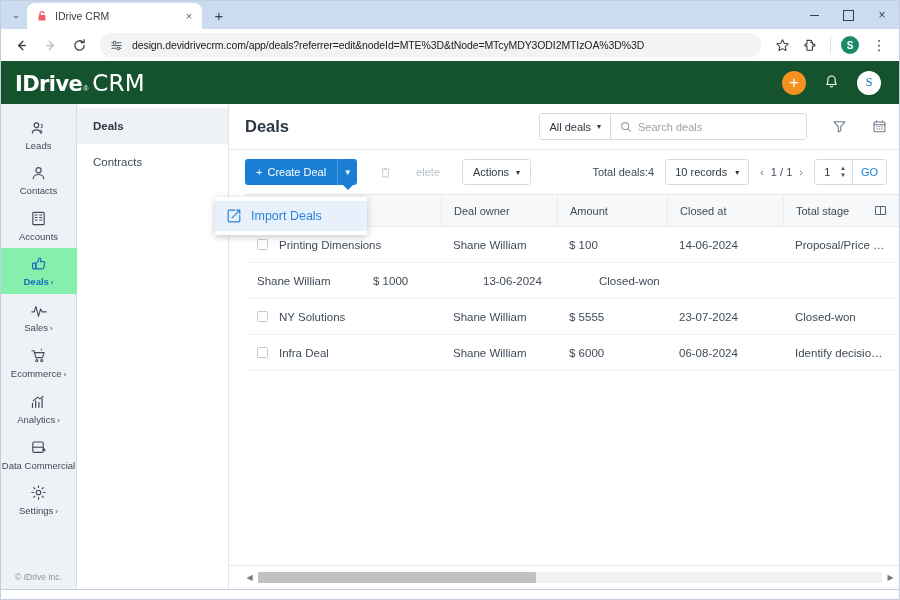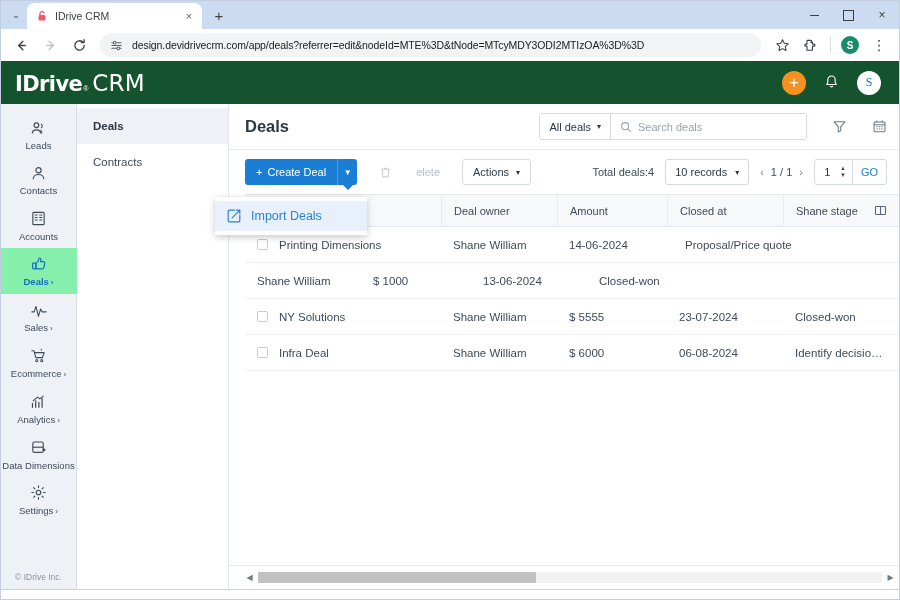--- a/index.html
+++ b/index.html
@@ -596,21 +596,21 @@
       </div>
 
       <div class="rail-item">
         <span class="ri-ico">
           <svg width="17" height="17" viewBox="0 0 18 18">
               <rect x="3" y="3.2" width="11" height="11" rx="1.6" fill="none" stroke="currentColor" stroke-width="1.2"></rect>
               <path d="M3 8.7h11" stroke="currentColor" stroke-width="1.2"></path>
               <path d="M13.2 11.4h2.6M14.6 10.1l1.4 1.3-1.4 1.3" fill="none" stroke="currentColor" stroke-width="1.1" stroke-linecap="round" stroke-linejoin="round"></path>
             </svg>
         </span>
-        <span class="ri-lb">Data Dimensions</span>
+        <span class="ri-lb">Data Commercial</span>
       </div>
 
       <div class="rail-item">
         <span class="ri-ico">
           <svg width="17" height="17" viewBox="0 0 18 18">
               <circle cx="9" cy="9" r="2.4" fill="none" stroke="currentColor" stroke-width="1.2"></circle>
               <path d="M9 1.9v1.8M9 14.3v1.8M1.9 9h1.8M14.3 9h1.8M3.9 3.9l1.3 1.3M12.8 12.8l1.3 1.3M14.1 3.9l-1.3 1.3M5.2 12.8l-1.3 1.3" stroke="currentColor" stroke-width="1.2" stroke-linecap="round"></path>
             </svg>
         </span>
         <span class="ri-lb"><span>Settings</span><span class="caret-r">›</span></span>
@@ -704,36 +704,37 @@
         </div>
       </div>
 
       <div class="tablewrap">
         <div class="thead">
           <div class="th c-name"></div>
           <div class="th c-owner">Deal owner</div>
           <div class="th c-amt">Amount</div>
           <div class="th c-date">Closed at</div>
           <div class="th" style="flex:1;min-width:0;">
-            <span>Shane stage</span>
+            <span>Total stage</span>
             <span class="col-cfg">
               <svg width="13" height="13" viewBox="0 0 14 14">
                   <rect x="1.6" y="2.6" width="10.8" height="8.8" rx="1" fill="none" stroke="currentColor" stroke-width="1.15"></rect>
                   <path d="M7 2.6v8.8" stroke="currentColor" stroke-width="1.15"></path>
                 </svg>
             </span>
           </div>
         </div>
 
         <div class="trow">
           <div class="td c-name">
             <span class="cbx"></span>
             <span>Printing Dimensions</span>
           </div>
           <div class="td c-owner">Shane William</div>
+          <div class="td c-amt">$ 100</div>
           <div class="td c-date">14-06-2024</div>
           <div class="td" style="flex:1;min-width:0;display:block;">
               <span class="c-stage">Proposal/Price quote</span>
             </div>
         </div>
 
         <div class="trow">
           <div class="td c-owner">Shane William</div>
           <div class="td c-amt">$ 1000</div>
           <div class="td c-date">13-06-2024</div>

